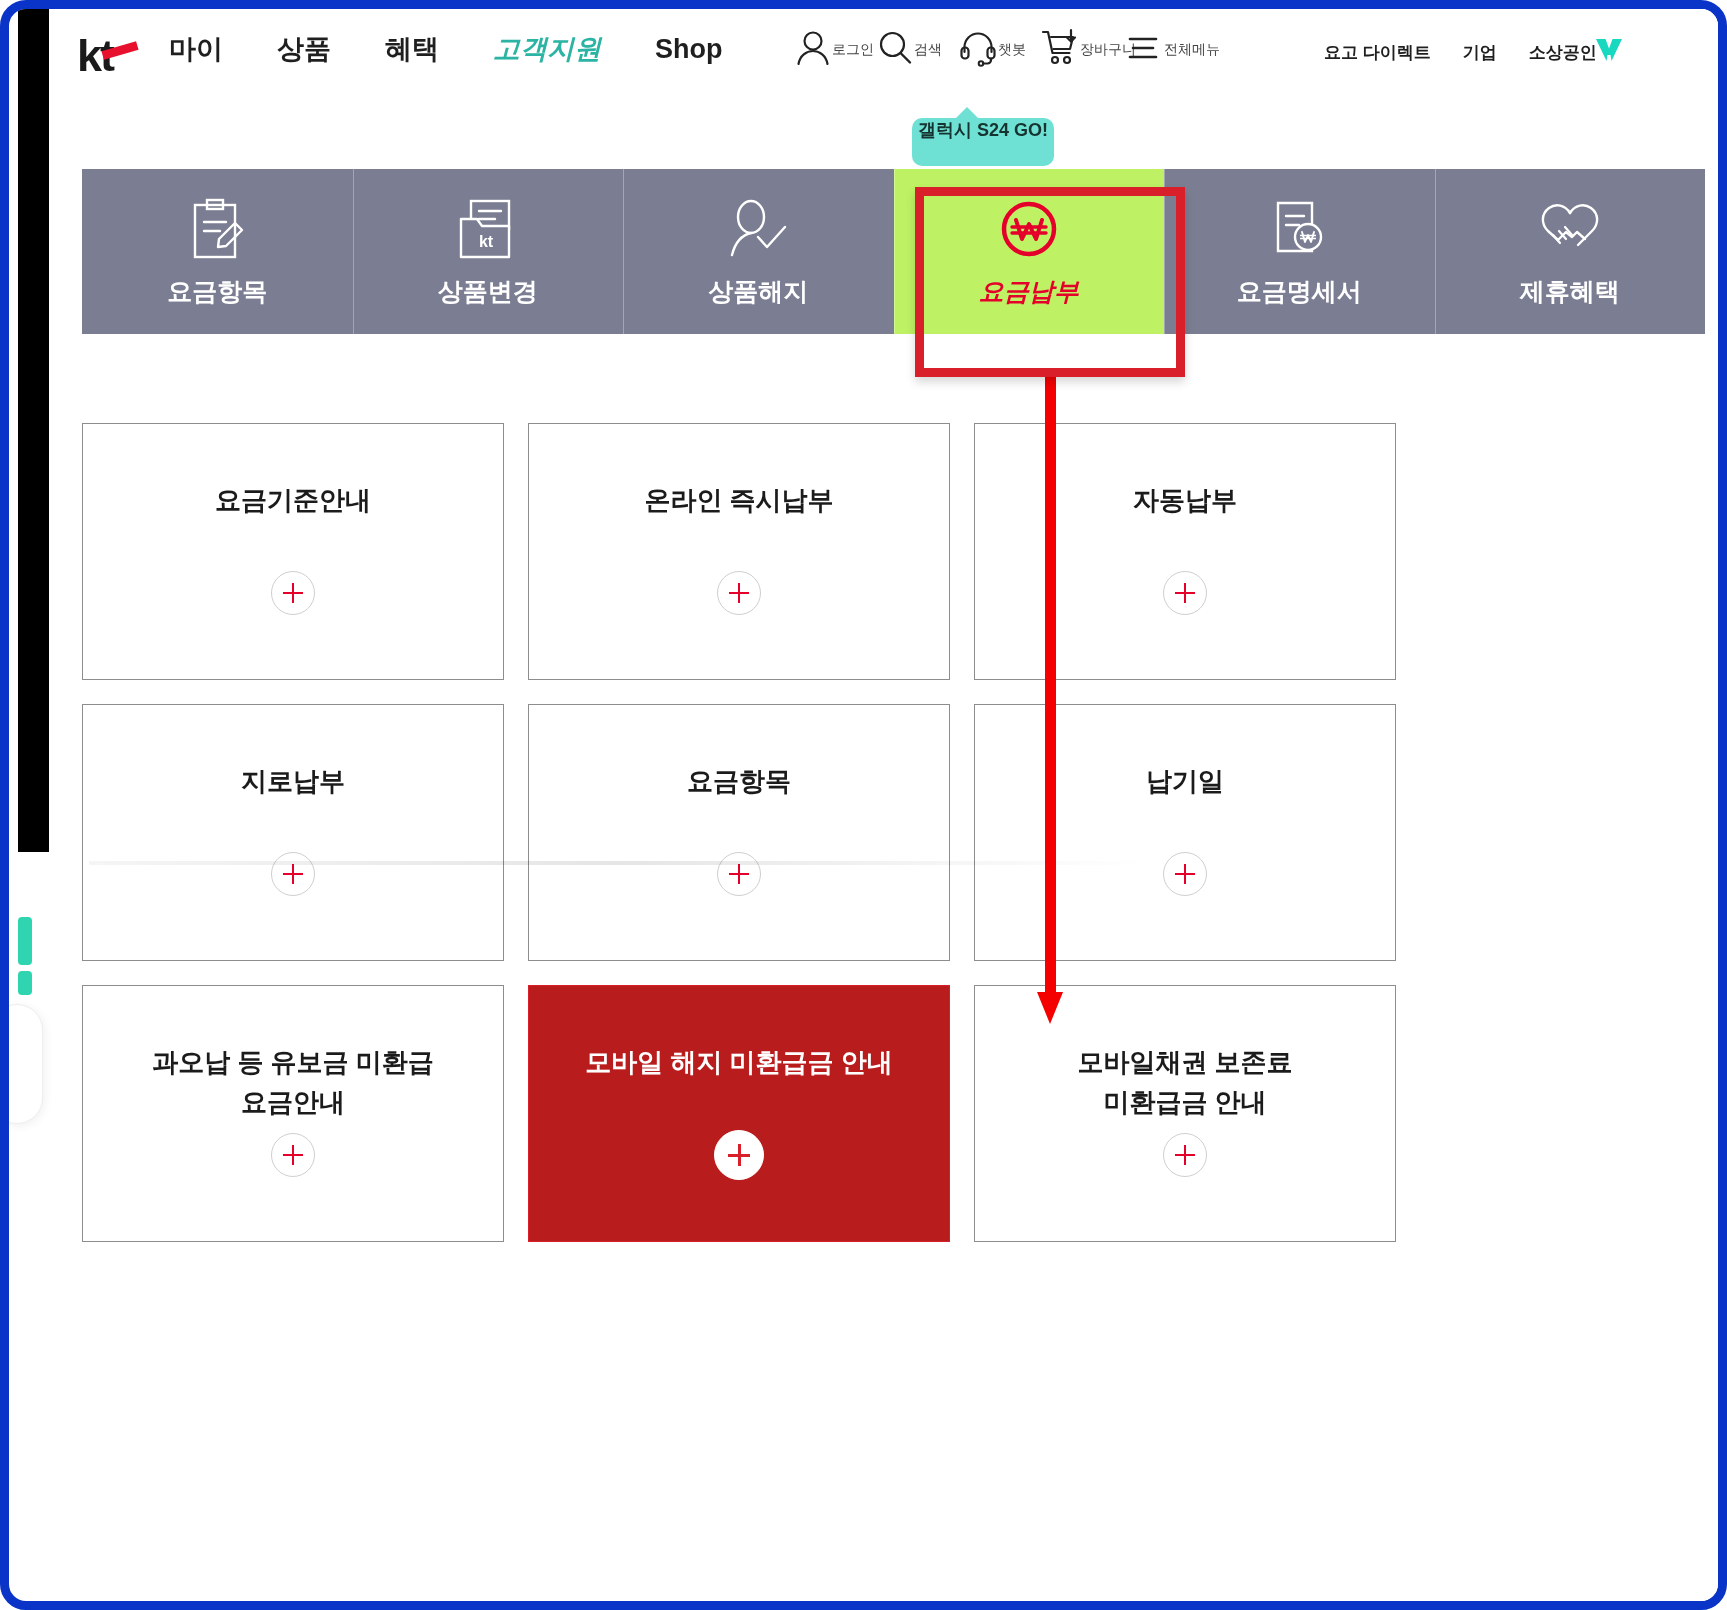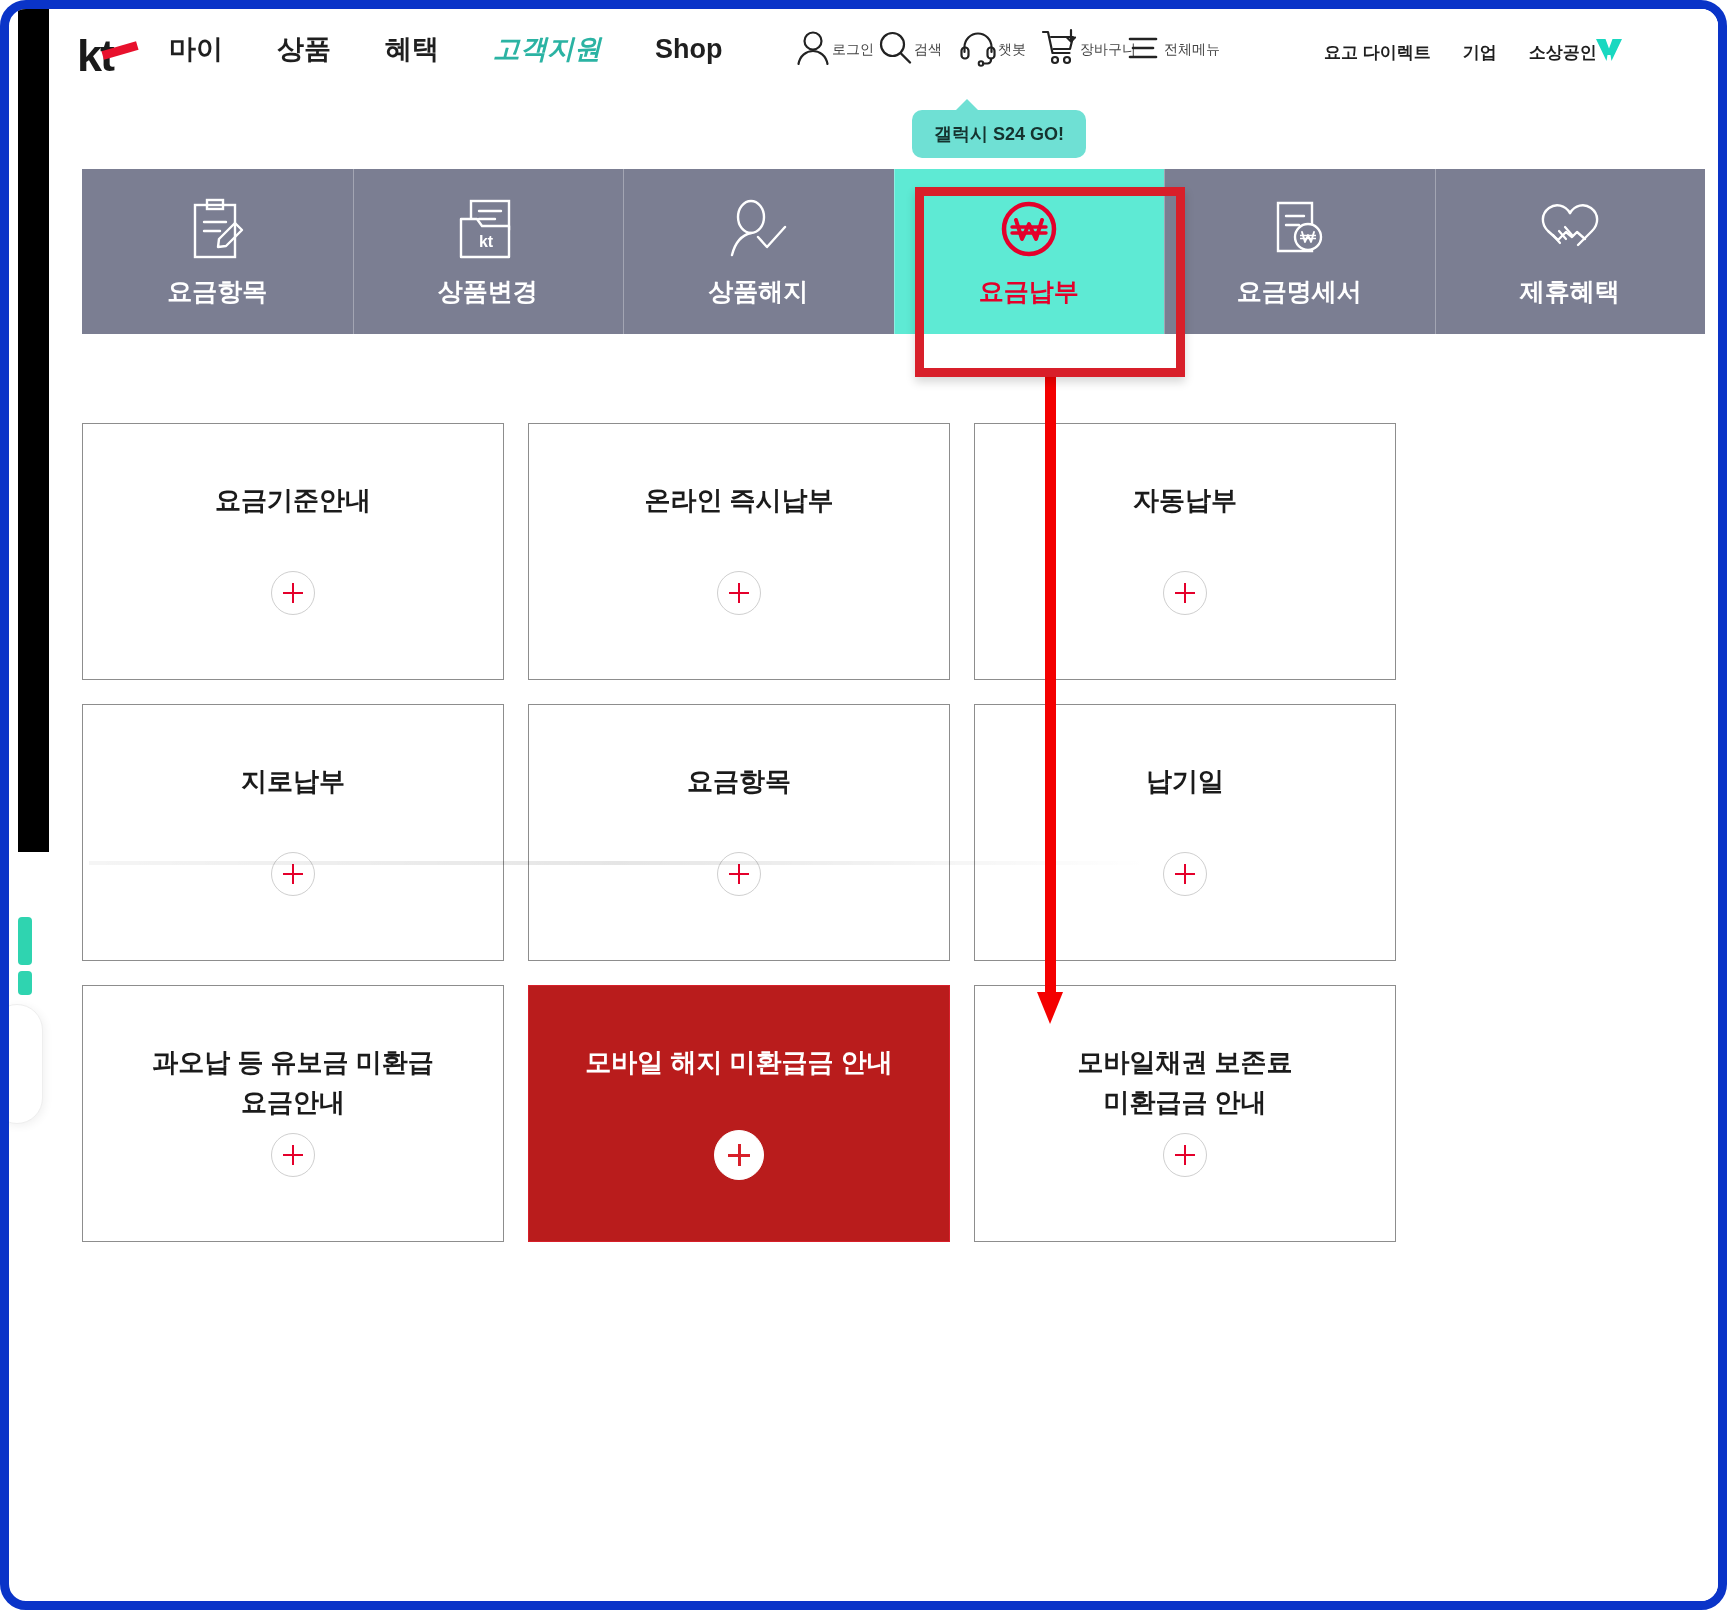--- a/index.html
+++ b/index.html
@@ -120,26 +120,26 @@
   #y-logo {
     position: absolute;
     left: 1540px; top: 22px;
     width: 40px; height: 40px;
     cursor: pointer;
   }
 
   
   #tooltip {
     position: absolute;
-    left: 863px; top: 101px;
+    left: 863px; top: 109px;
     height: 48px;
-    padding: 0 22px;
+    padding: 0 6px;
     background: #6fe0d4;
     border-radius: 10px;
-    display: flex; align-items: center;
+    display: flex; align-items: flex-start;
     z-index: 30;
   }
   #tooltip .ttext {
     font-size: 18px;
     font-weight: 700;
     color: #15332f;
     white-space: nowrap;
   }
   #tooltip .tarrow {
     position: absolute;
@@ -177,21 +177,22 @@
   }
   .cat .cicon { height: 72px; display: flex; align-items: center; justify-content: center; }
   .cat .clabel {
     margin-top: 8px;
     font-size: 25px;
     font-weight: 700;
     color: #ffffff;
     white-space: nowrap;
   }
   .cat.selected {
-    background: #5eead4;
+    background: #bef264;
+    font-style: italic;
   }
   .cat.selected .clabel { color: #e4002b; }
 
   
   #cat-highlight {
     position: absolute;
     left: 866px; top: 178px;
     width: 270px; height: 190px;
     border: 9px solid #d81f2a;
     background: transparent;

